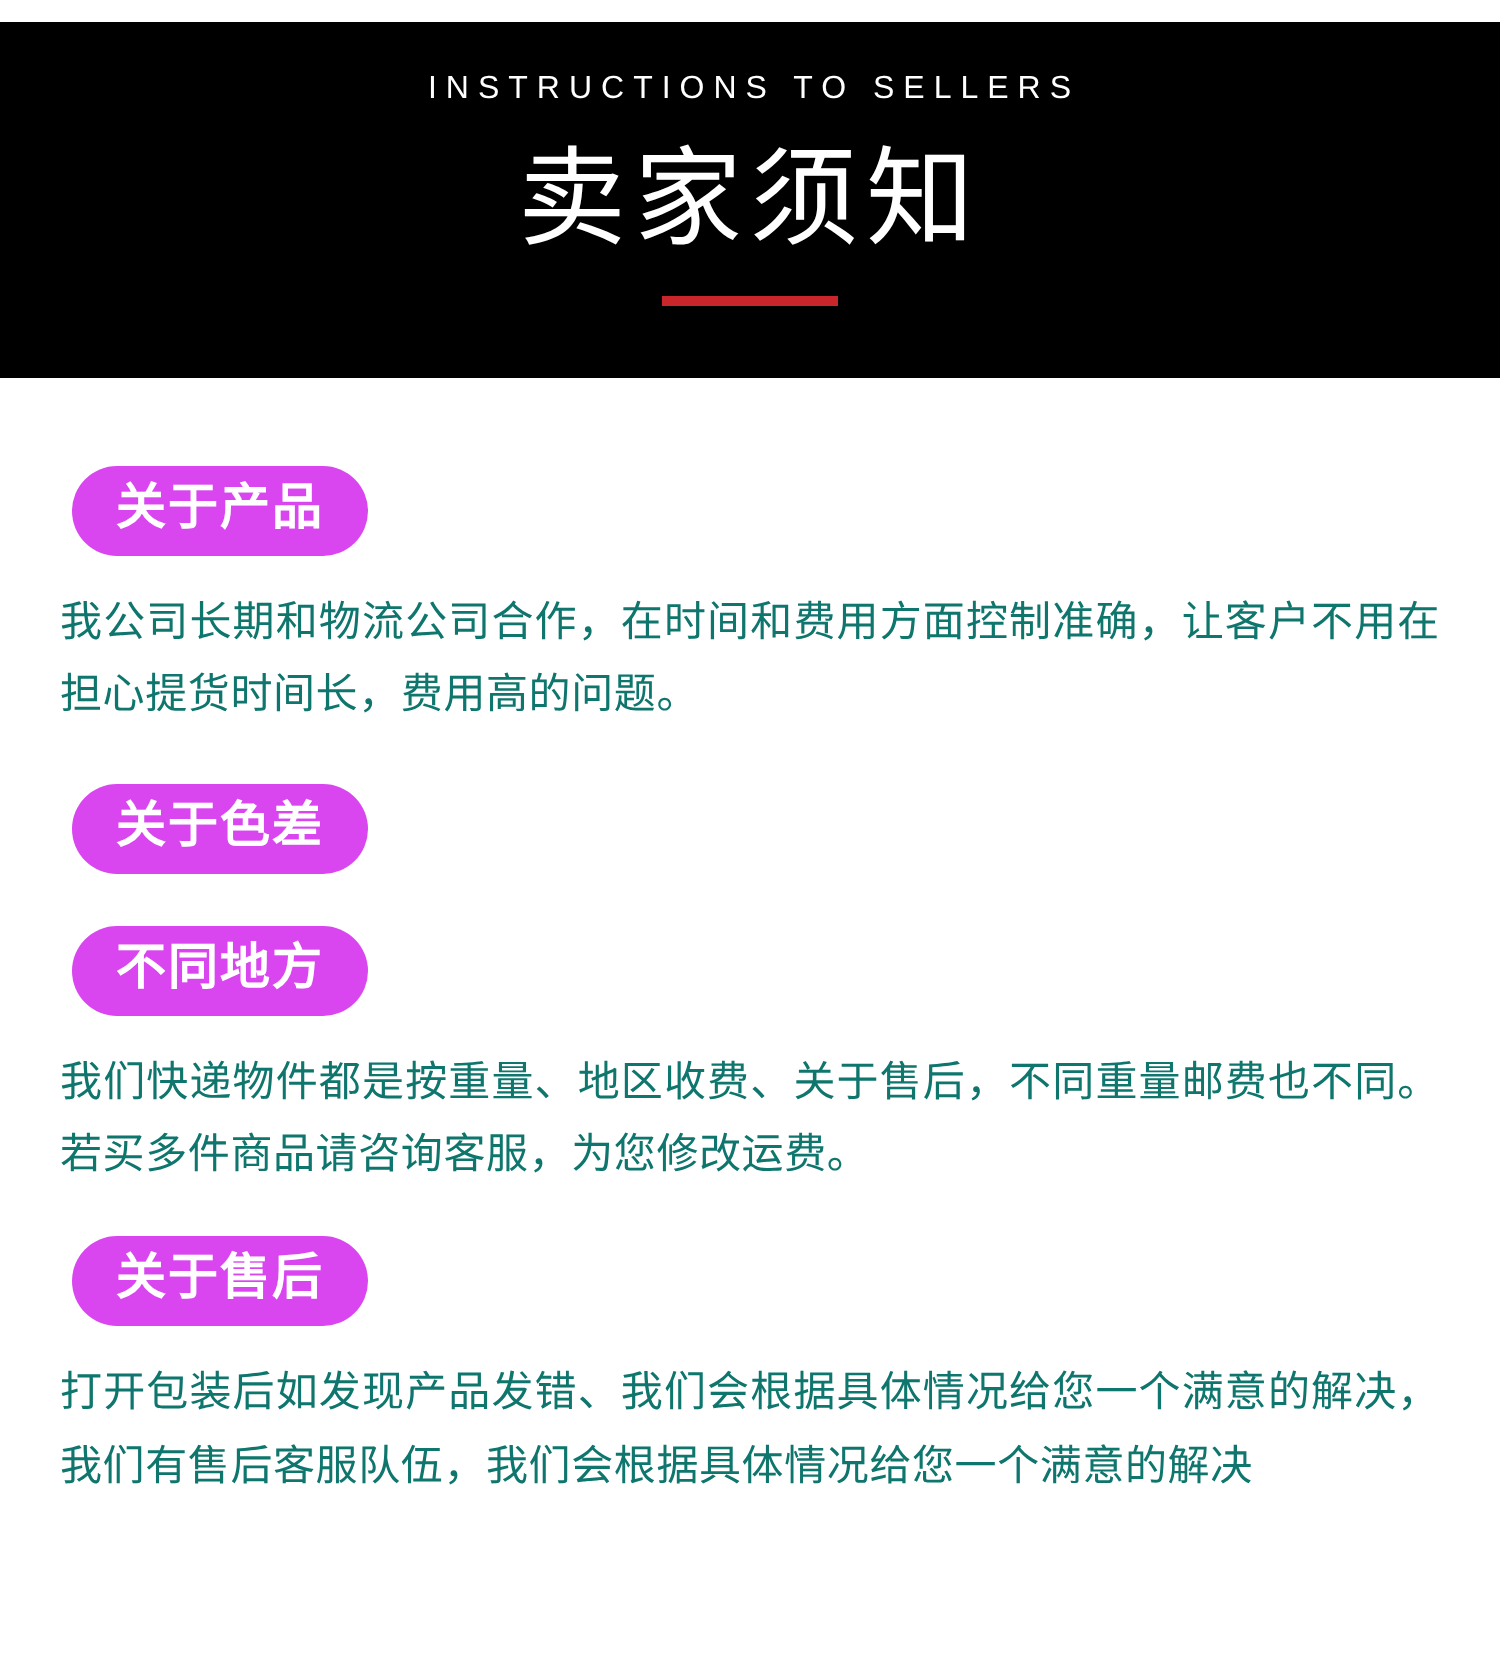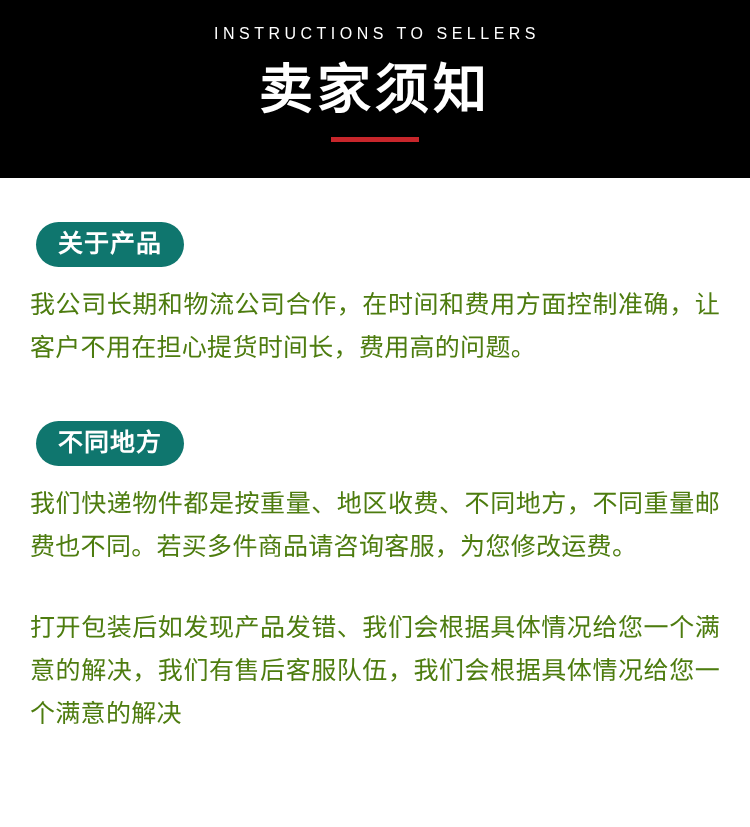--- a/index.html
+++ b/index.html
@@ -12,20 +12,21 @@
     background: #ffffff;
     font-family: "Liberation Sans", "DejaVu Sans", sans-serif;
     overflow: hidden;
   }
 
   .page {
     width: 750px;
     height: 741px;
     position: relative;
     background: #ffffff;
+    margin-top: 11px;
   }
 
   
   .header {
     background: #000000;
     height: 178px;
     width: 100%;
     box-sizing: border-box;
     display: flex;
     flex-direction: column;
@@ -41,21 +42,21 @@
     font-weight: 400;
     text-align: center;
     line-height: 1;
     margin: 0;
     padding-left: 4px;
   }
 
   .header-title {
     color: #ffffff;
     font-size: 54px;
-    font-weight: 700;
+    font-weight: 400;
     letter-spacing: 4px;
     margin: 0;
     padding-top: 18px;
     line-height: 1.1;
     text-align: center;
   }
 
   .header-rule {
     width: 88px;
     height: 5px;
@@ -72,34 +73,34 @@
   .section {
     padding-top: 0;
   }
 
   .section-first {
     margin-top: 44px;
   }
 
   .tag {
     display: inline-block;
-    background: #0f766e;
+    background: #d946ef;
     color: #ffffff;
     font-size: 25px;
     font-weight: 700;
     letter-spacing: 1px;
     padding: 9px 22px 11px 22px;
     border-radius: 26px;
     line-height: 1;
     margin-left: 6px;
   }
 
   .para {
-    color: #4d7c0f;
-    font-size: 25px;
+    color: #0f766e;
+    font-size: 21px;
     line-height: 1.72;
     margin: 16px 0 0 0;
     letter-spacing: 0.3px;
     text-align: justify;
     text-justify: inter-ideograph;
   }
 
   .gap-lg { height: 26px; }
   .gap-md { height: 22px; }
 </style>
@@ -117,29 +118,31 @@
   <div class="content">
 
     <div class="section section-first">
       <div class="tag">关于产品</div>
       <p class="para">我公司长期和物流公司合作，在时间和费用方面控制准确，让客户不用在担心提货时间长，费用高的问题。</p>
     </div>
 
     <div class="gap-lg"></div>
 
     <div class="section">
+      <div class="tag">关于色差</div>
     </div>
 
     <div class="gap-lg"></div>
 
     <div class="section">
       <div class="tag">不同地方</div>
-      <p class="para">我们快递物件都是按重量、地区收费、不同地方，不同重量邮费也不同。若买多件商品请咨询客服，为您修改运费。</p>
+      <p class="para">我们快递物件都是按重量、地区收费、关于售后，不同重量邮费也不同。若买多件商品请咨询客服，为您修改运费。</p>
     </div>
 
     <div class="gap-md"></div>
 
     <div class="section">
+      <div class="tag">关于售后</div>
       <p class="para">打开包装后如发现产品发错、我们会根据具体情况给您一个满意的解决，我们有售后客服队伍，我们会根据具体情况给您一个满意的解决</p>
     </div>
 
   </div>
 </div>
 
 </body></html>

